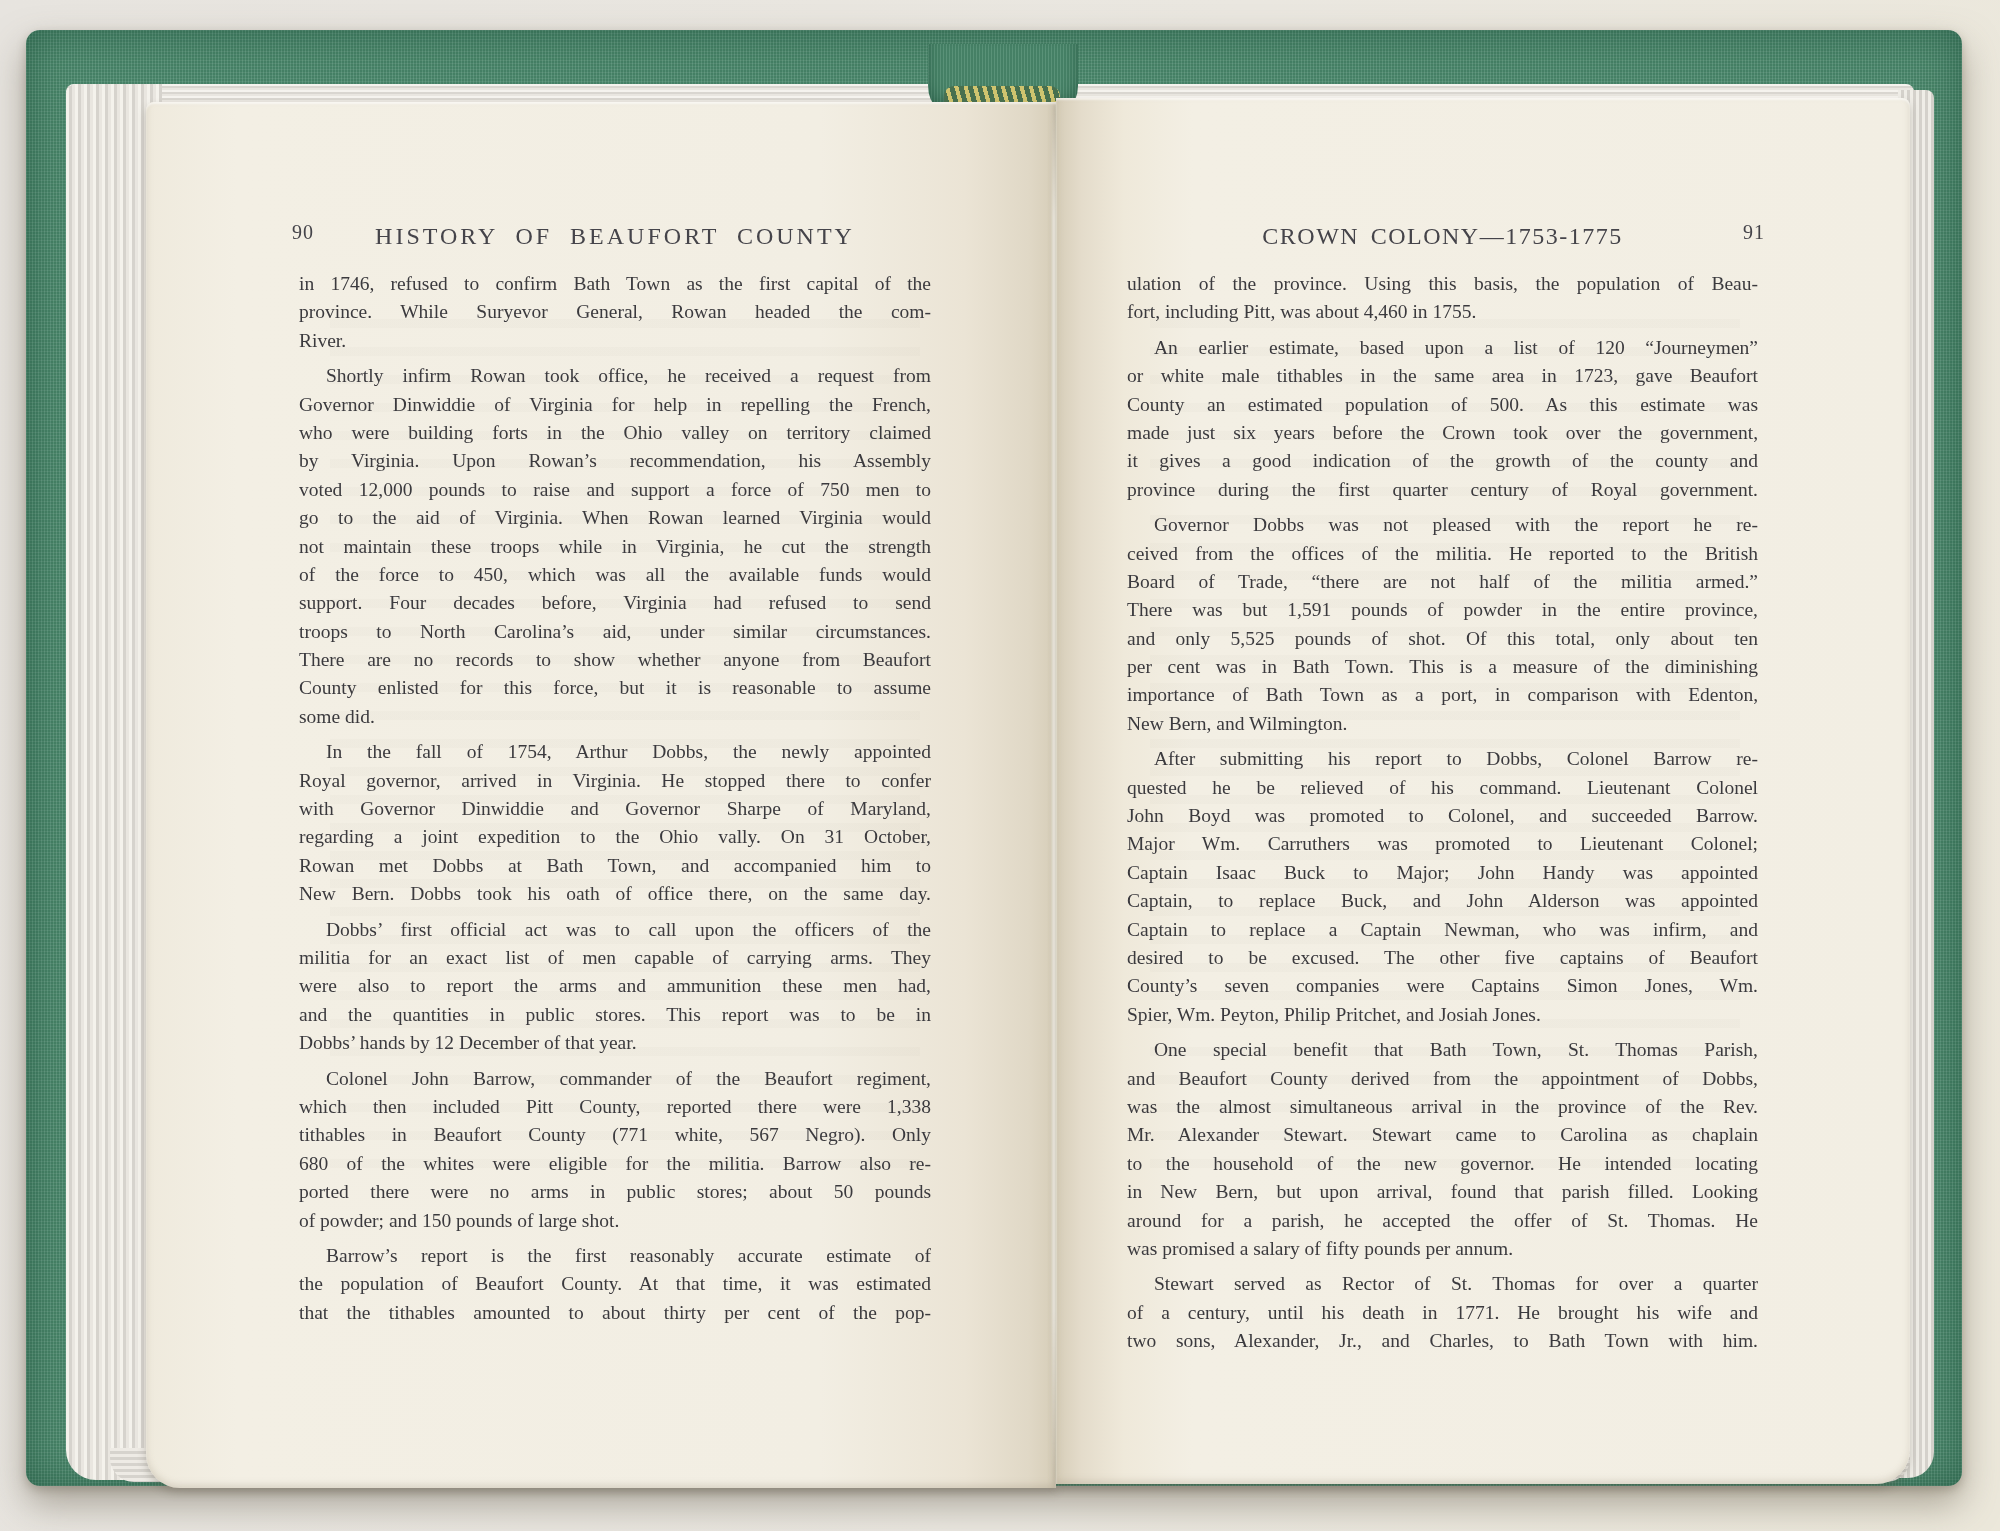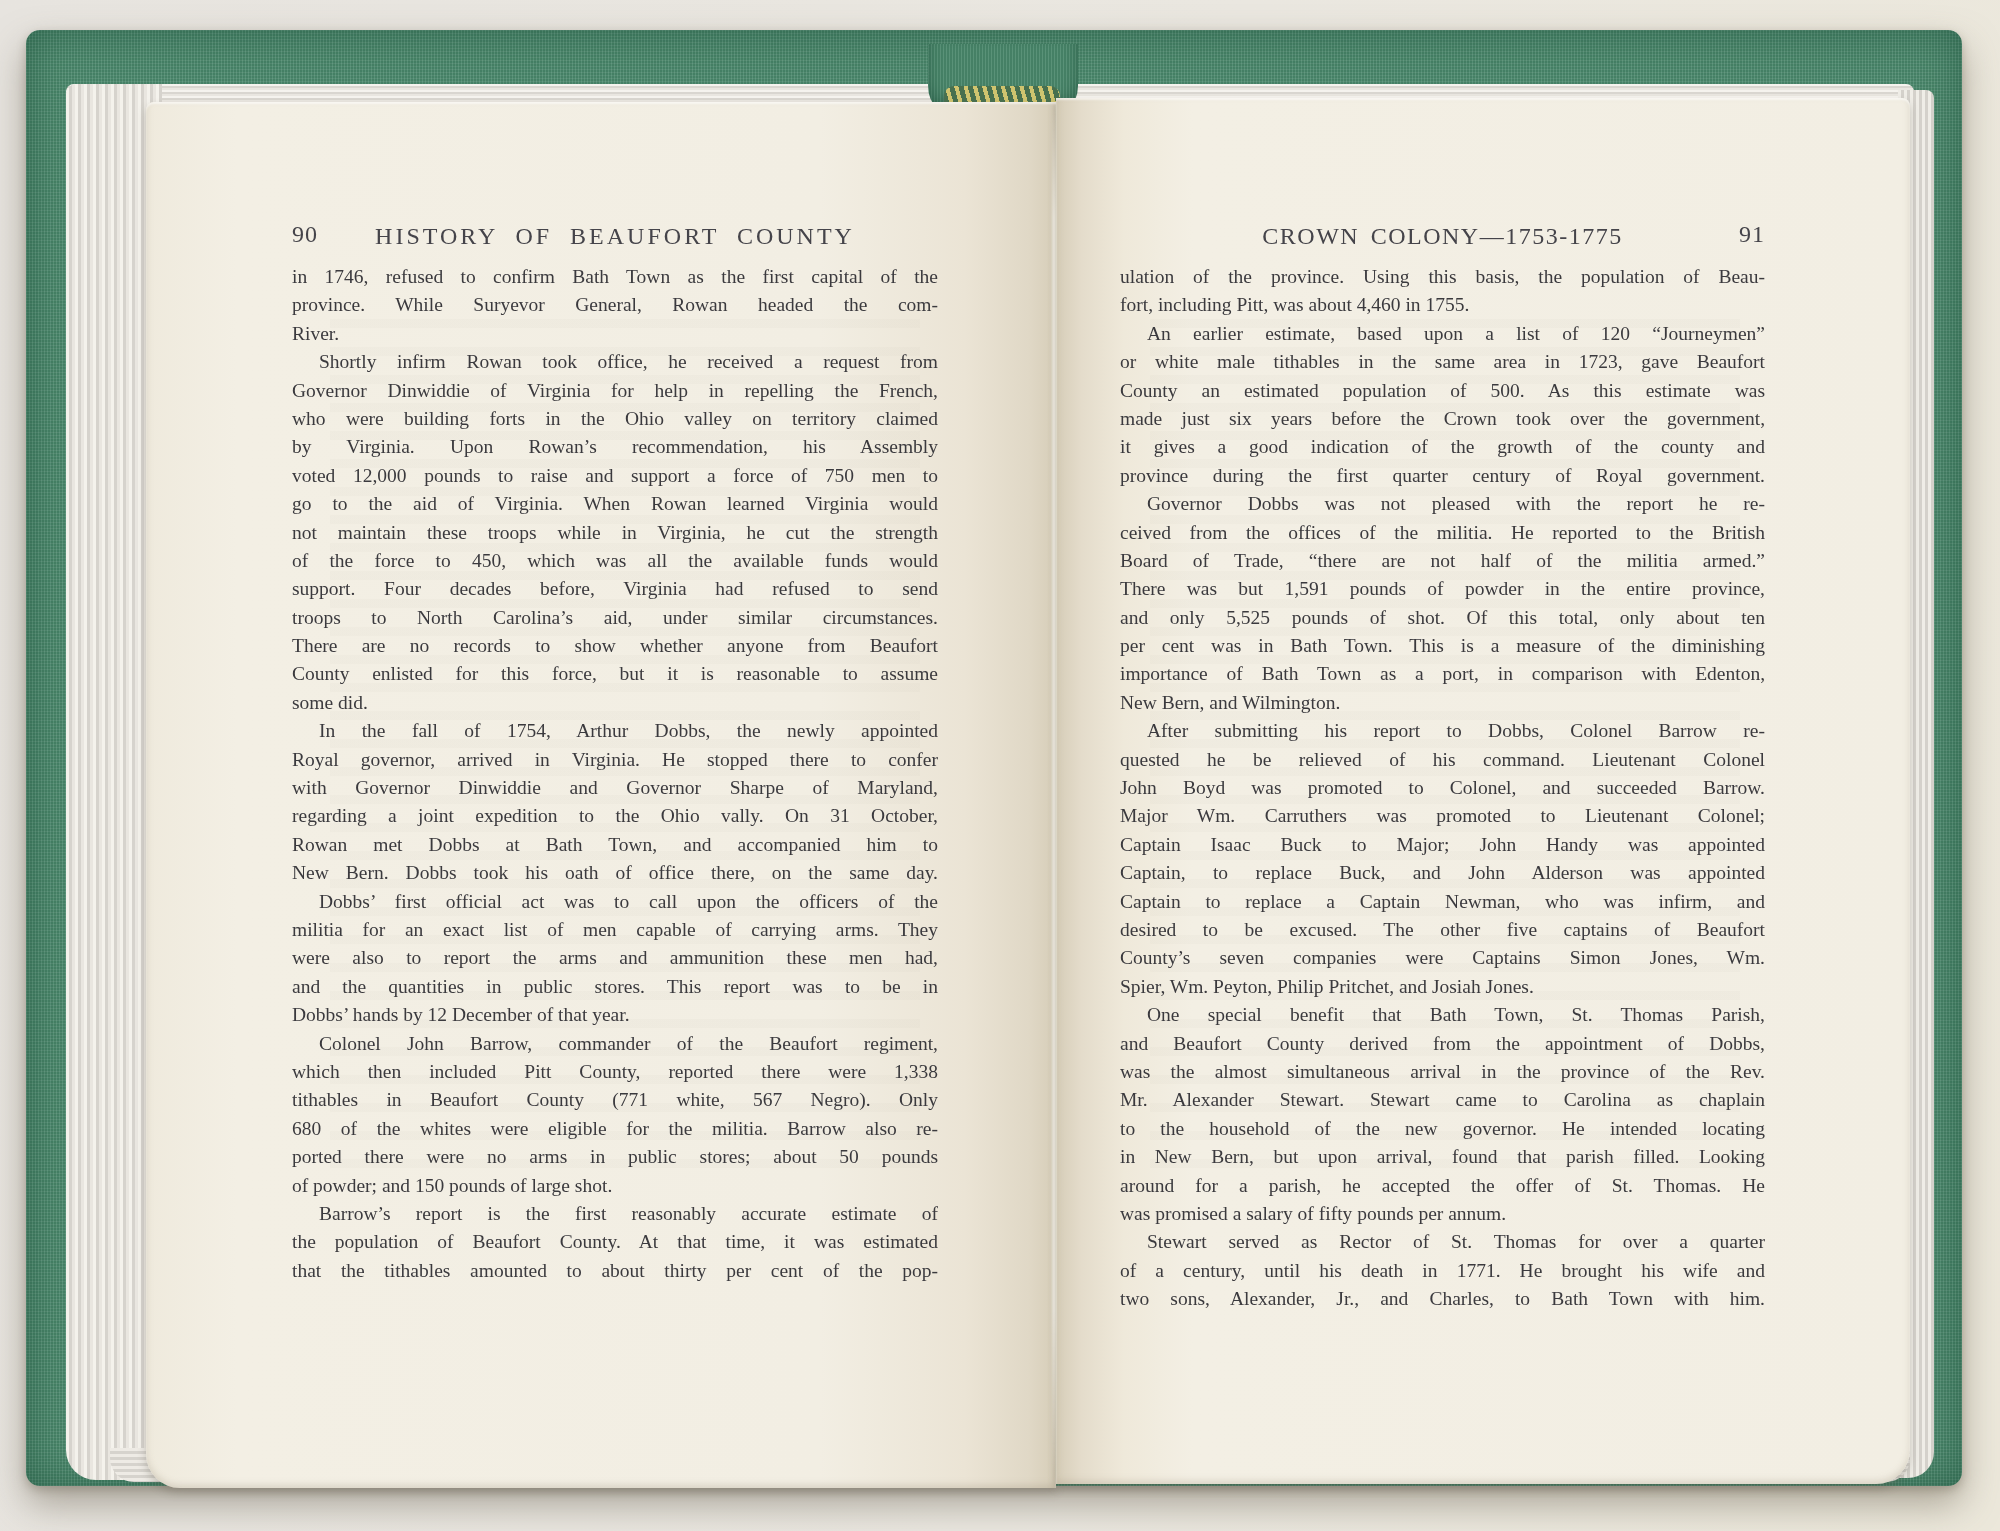--- a/index.html
+++ b/index.html
@@ -60,28 +60,28 @@
     background:repeating-linear-gradient(180deg, transparent 0 19px, rgba(125,120,104,.055) 19px 28px);}
   .ghost-left{left:330px;top:300px;width:590px;height:880px;}
   .ghost-right{left:1150px;top:300px;width:590px;height:880px;}
 
   
   .head-row{position:absolute;height:30px;color:var(--ink,#3b3a3e);}
   .head-row-left{left:292px;top:223px;width:646px;text-align:center;}
   .head-row-right{left:1120px;top:223px;width:645px;text-align:center;}
   .running-header{font-size:24px;letter-spacing:3px;word-spacing:9px;color:#45444a;}
   .rh-right{letter-spacing:1.5px;word-spacing:4px;}
-  .folio{position:absolute;top:-2px;font-size:24px;letter-spacing:1px;color:#45444a;}
+  .folio{position:absolute;top:-2px;font-size:20px;letter-spacing:1px;color:#45444a;}
   .folio-left{left:0;}
   .folio-right{right:0;font-family:Liberation Serif, serif;}
 
   .body-text{position:absolute;width:646px;color:var(--ink,#3b3a3e);}
   .body-left{left:292px;top:263px;}
   .body-right{left:1120px;top:263px;width:645px;}
-  .para{margin:0;}
+  .para{margin:7px;}
   .line{height:28.4px;line-height:28.4px;font-size:19.5px;
     text-align:justify;text-align-last:justify;white-space:normal;}
   .line.indent{padding-left:27px;}
   .line.endline{text-align-last:left;}
 </style>
 </head>
 <body>
 
 <div class="photo">
   <div class="cover"></div>

